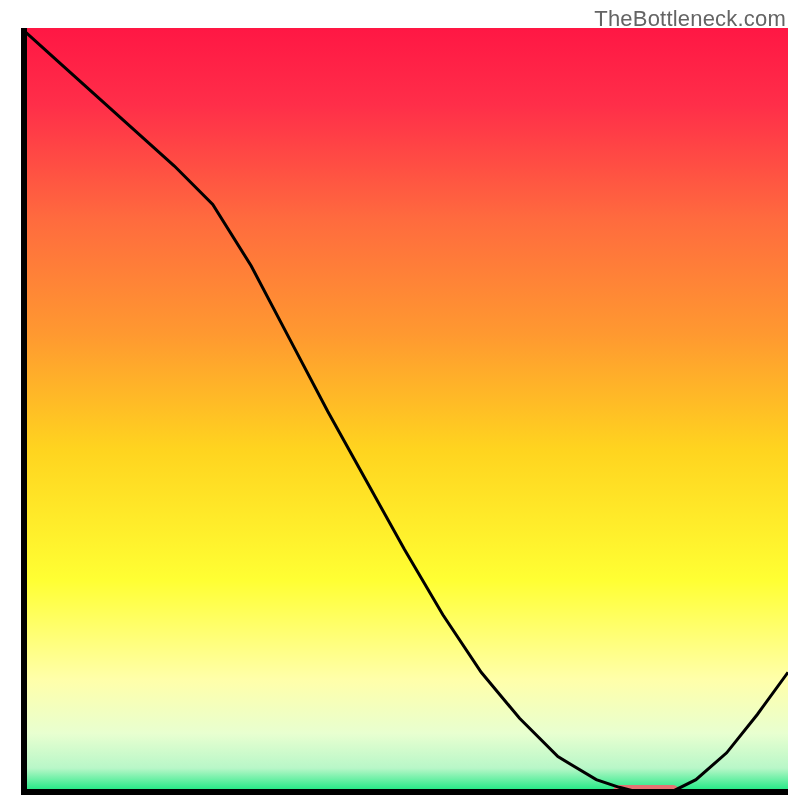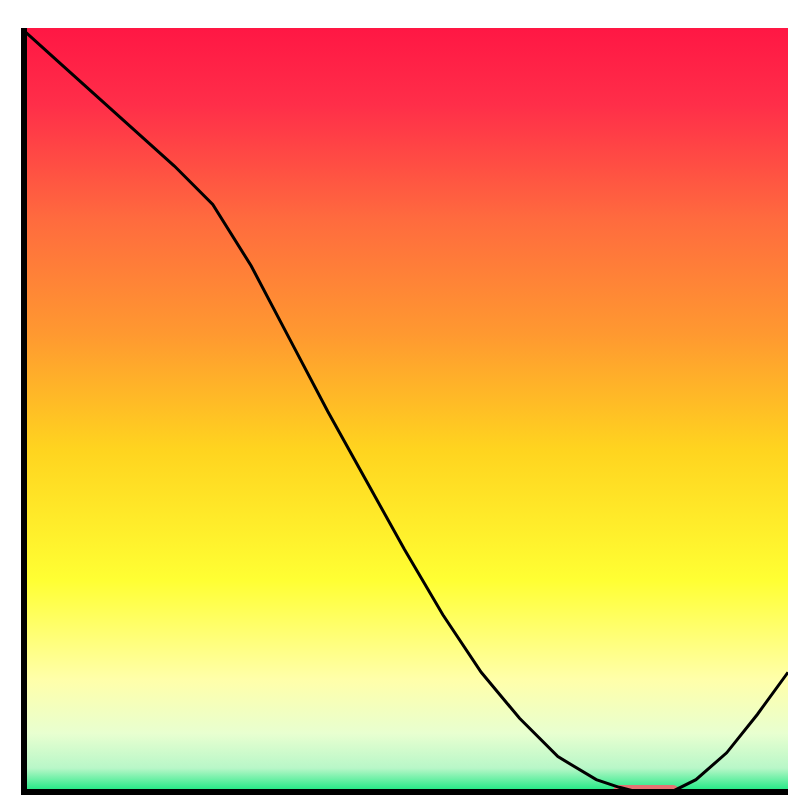--- a/index.html
+++ b/index.html
@@ -50,20 +50,21 @@
     top: 0;
     width: 100%;
     height: 100%;
     display: block;
   }
 </style>
 </head>
 <body>
 
 <div class="container">
+  <div class="watermark">TheBottleneck.com</div>
 
   <div class="plot-frame">
 
     <svg class="plot-svg" viewBox="0 0 100 100" preserveAspectRatio="none">
       <defs>
         <linearGradient id="bg-grad" x1="0" y1="0" x2="0" y2="1">
             <stop offset="0%" stop-color="#ff1744"></stop>
             <stop offset="10%" stop-color="#ff2e49"></stop>
             <stop offset="25%" stop-color="#ff6b3e"></stop>
             <stop offset="40%" stop-color="#ff9930"></stop>

